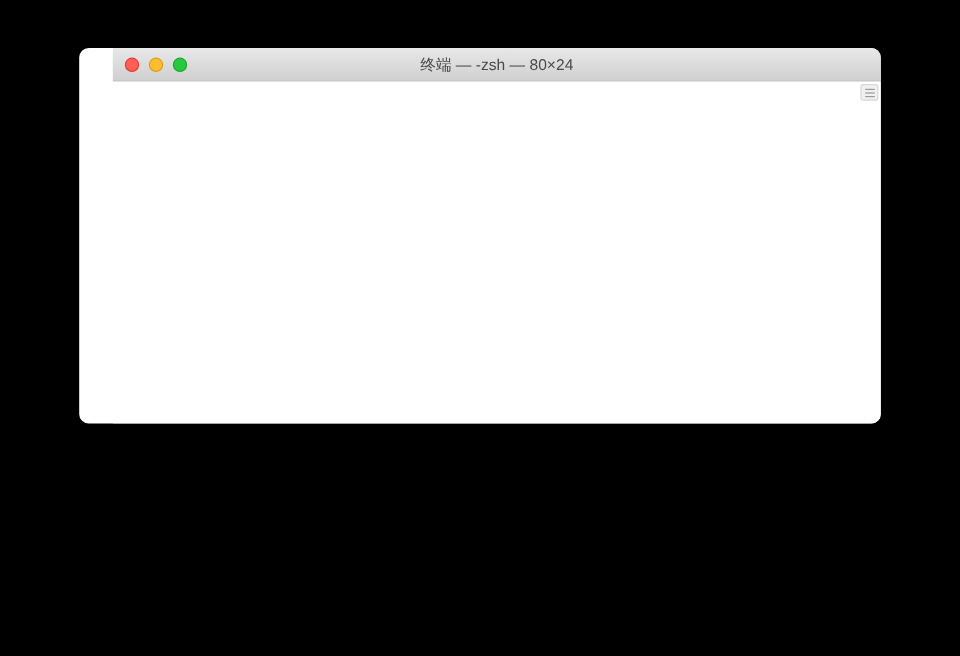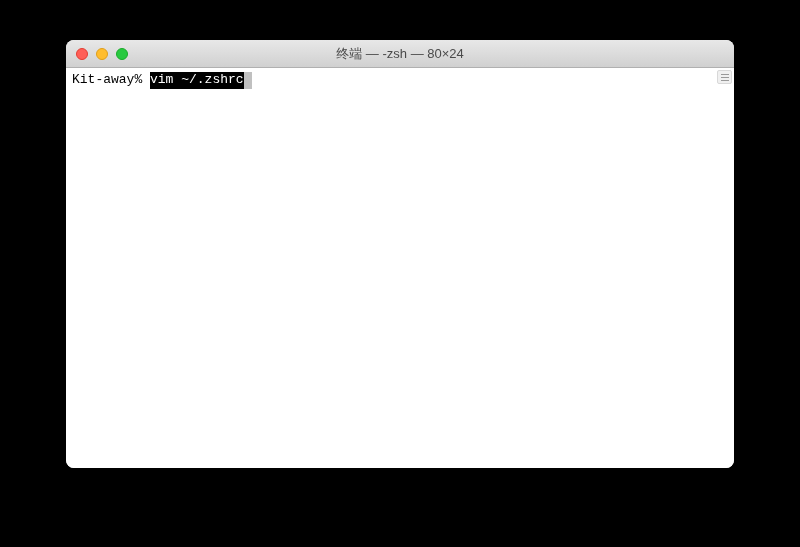--- a/index.html
+++ b/index.html
@@ -11,27 +11,28 @@
       background: #000000;
       width: 800px;
       height: 547px;
       display: flex;
       align-items: flex-start;
       justify-content: center;
       padding-top: 40px;
     }
     .window {
       width: 668px;
-      height: 428px;
+      height: 313px;
       background: #ffffff;
       border-radius: 8px;
       box-shadow: 0 10px 40px rgba(0,0,0,0.5);
       overflow: hidden;
       display: flex;
       flex-direction: column;
+      padding-left: 28px;
     }
     .titlebar {
       height: 28px;
       background: linear-gradient(to bottom, #e8e8e8, #d0d0d0);
       border-bottom: 1px solid #b0b0b0;
       display: flex;
       align-items: center;
       position: relative;
     }
     .traffic-lights {
@@ -122,23 +123,20 @@
 <div class="window">
   <div class="titlebar">
     <div class="traffic-lights">
       <div class="light close"></div>
       <div class="light minimize"></div>
       <div class="light maximize"></div>
     </div>
     <div class="title">终端 — -zsh — 80×24</div>
   </div>
   <div class="terminal-body">
-    <div class="prompt-line">
-      <span>Kit-away% </span><span class="highlighted">vim ~/.zshrc</span><span class="cursor"> </span>
-    </div>
     <div class="scrollbar-track">
       <div class="scrollbar-lines">
         <span></span>
         <span></span>
         <span></span>
       </div>
     </div>
   </div>
 </div>
 

